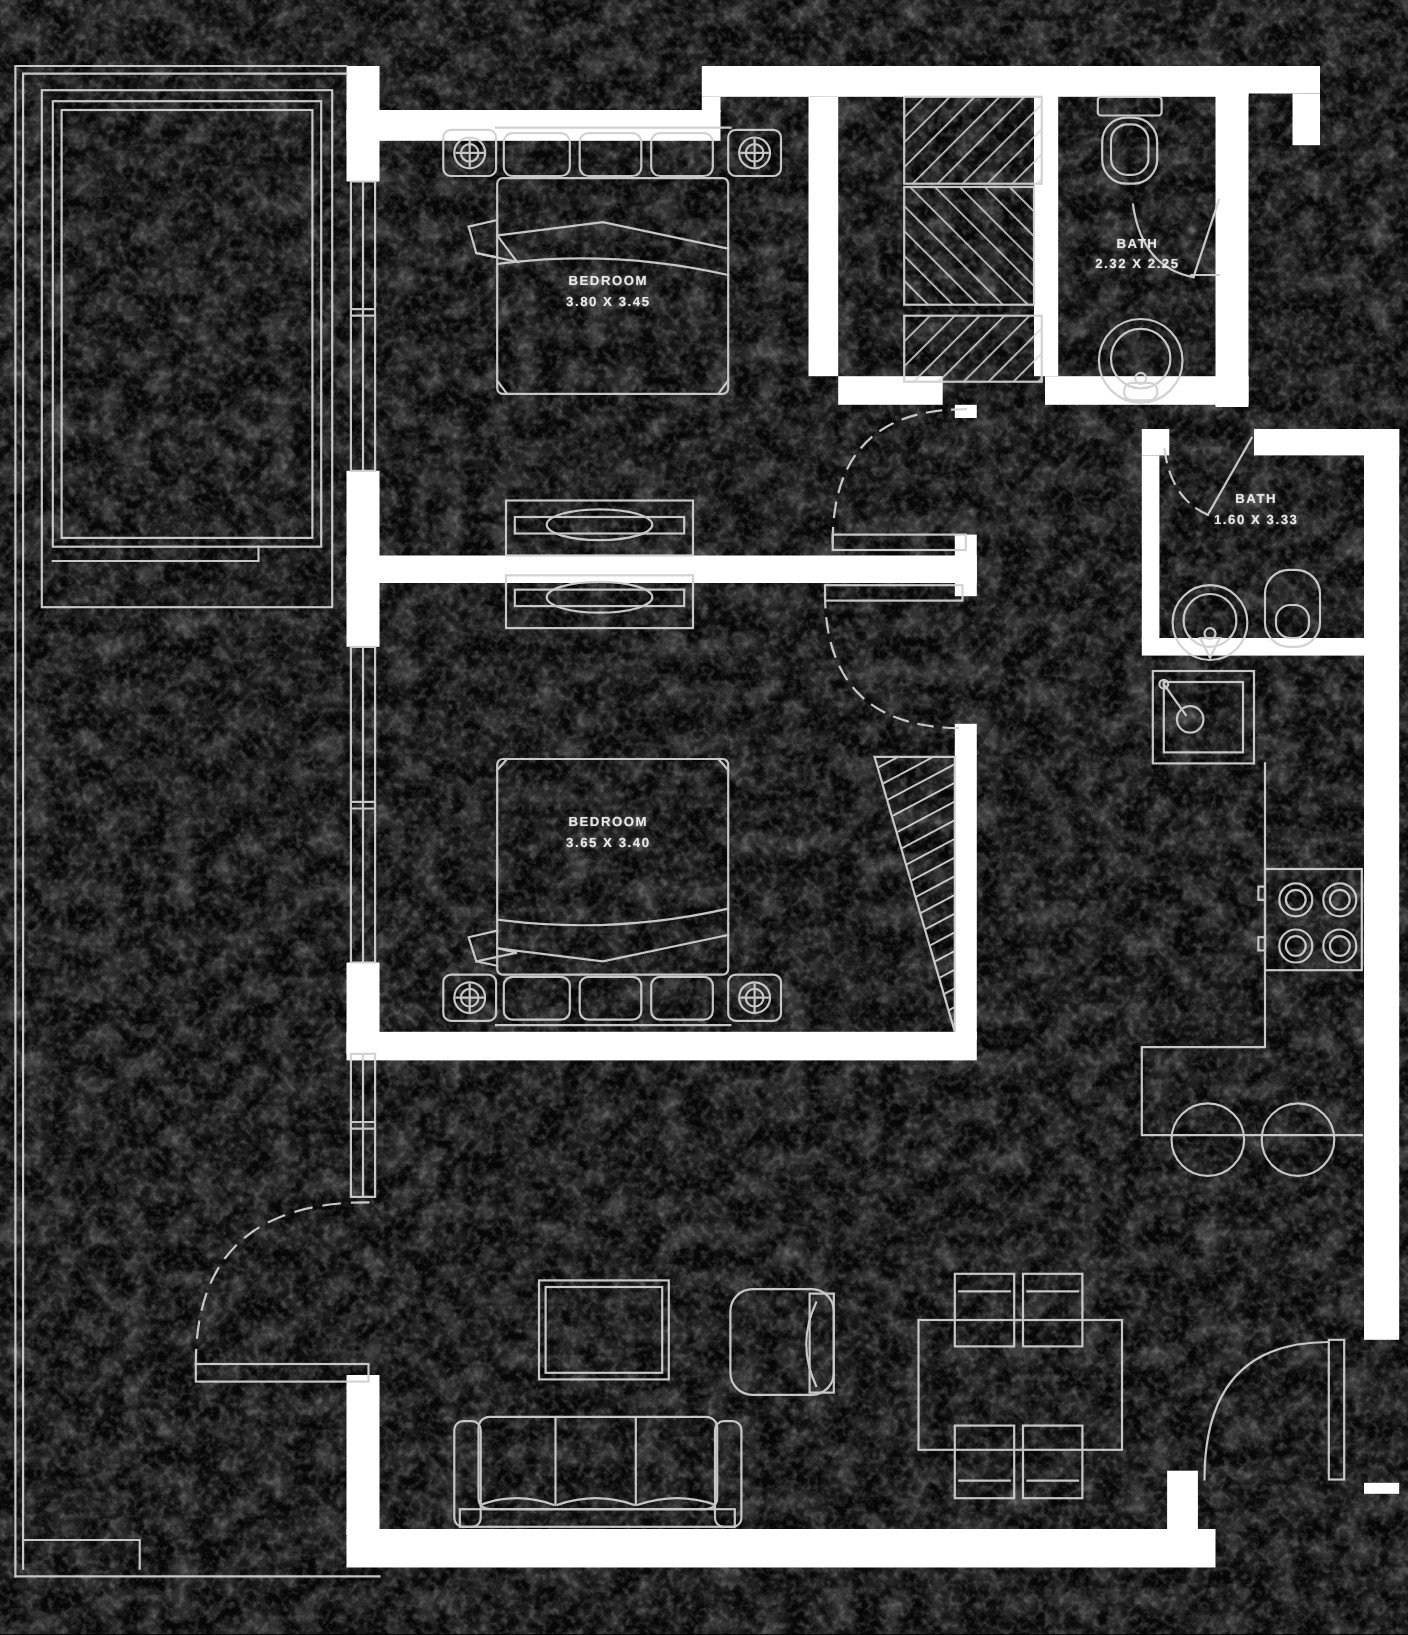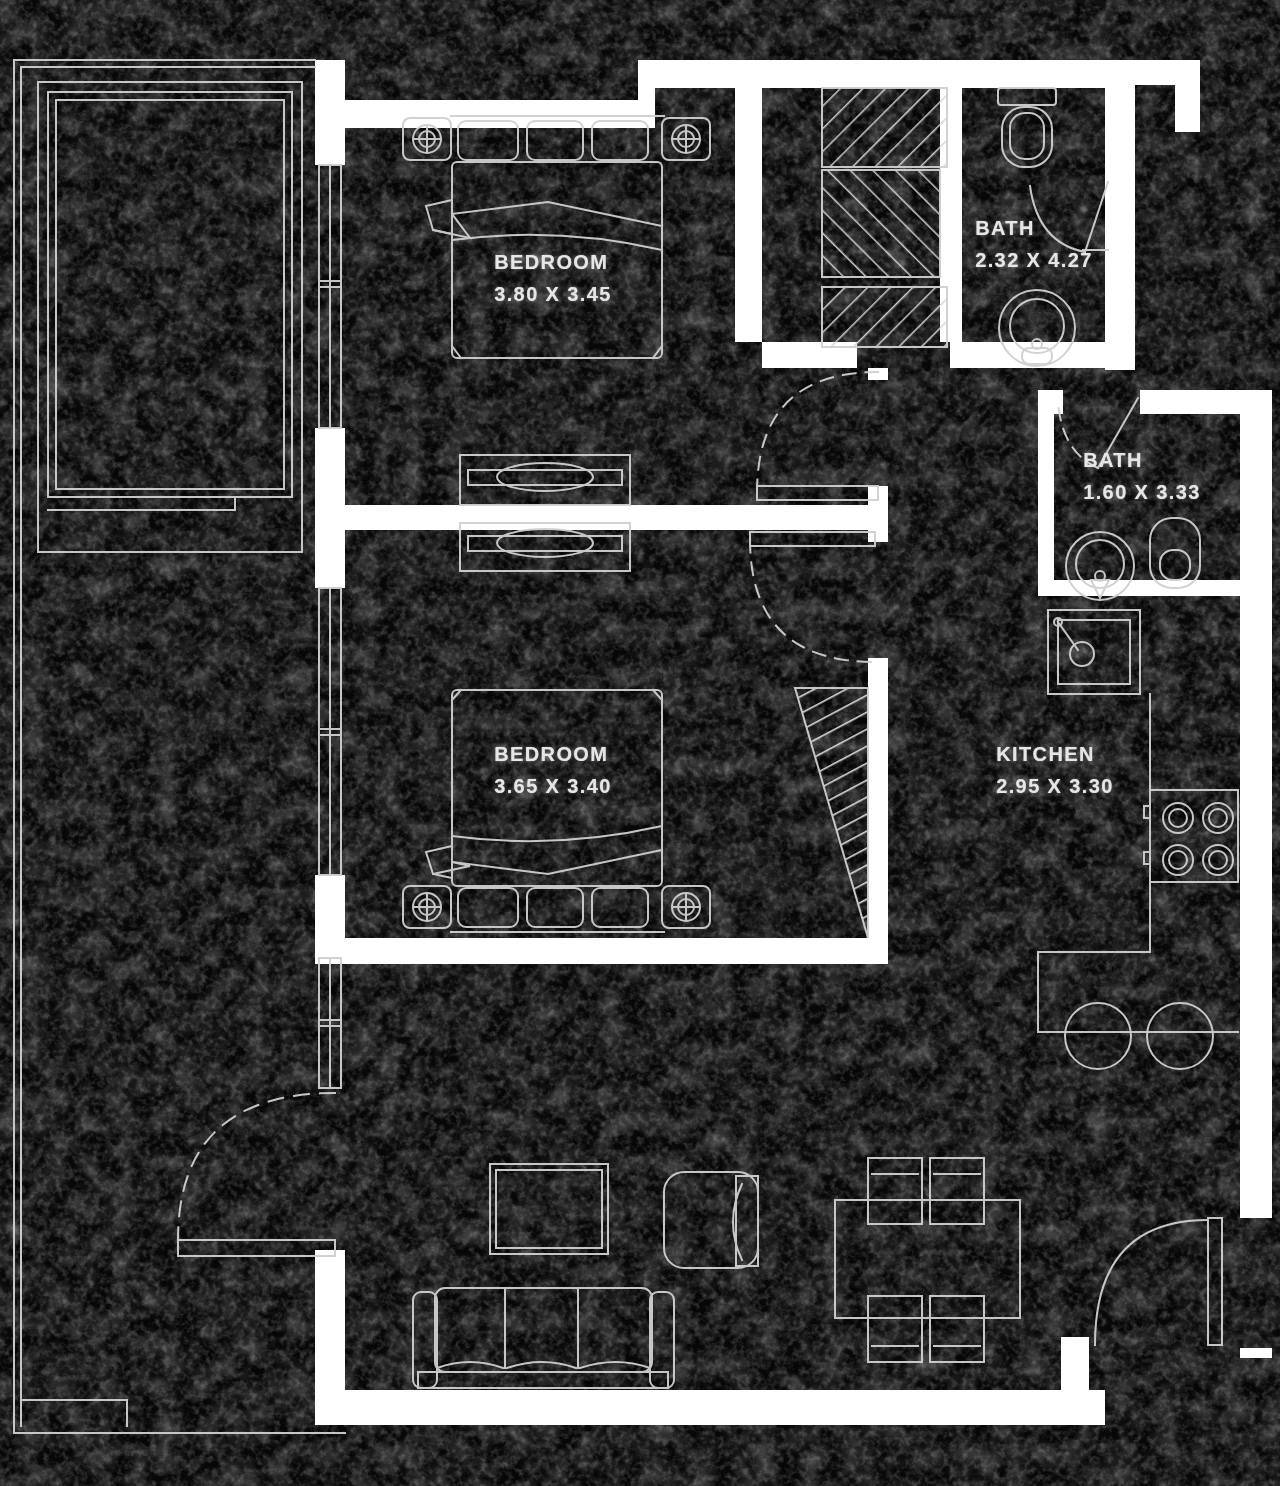--- a/index.html
+++ b/index.html
@@ -7,23 +7,23 @@
     position:relative;
     width:1280px;height:1486px;
     background:#060606;
     overflow:hidden;
     font-family:"Liberation Sans", sans-serif;
   }
   #plan-svg{position:absolute;left:0;top:0;}
   .room-label{
     position:absolute;
     transform:translateX(-50%);
-    text-align:left;
+    text-align:center;
     color:#e6e6e6;
-    font-size:20px;
+    font-size:12px;
     font-weight:600;
     letter-spacing:1.4px;
     line-height:1.62;
     white-space:nowrap;
     text-shadow:0 0 6px rgba(255,255,255,.30), 0 0 1px rgba(255,255,255,.55);
     user-select:none;
   }
   .room-label .dims{font-weight:600;}
 </style>
 </head>
@@ -300,28 +300,24 @@
     </g>
   </g>
 </svg>
 
   <div class="room-label" style="left:553px;top:246px">
     <div>BEDROOM</div>
     <div class="dims">3.80 X 3.45</div>
   </div>
   <div class="room-label" style="left:1034px;top:212px">
     <div>BATH</div>
-    <div class="dims">2.32 X 4.27</div>
+    <div class="dims">2.32 X 2.25</div>
   </div>
   <div class="room-label" style="left:1142px;top:444px">
     <div>BATH</div>
     <div class="dims">1.60 X 3.33</div>
   </div>
   <div class="room-label" style="left:553px;top:738px">
     <div>BEDROOM</div>
     <div class="dims">3.65 X 3.40</div>
   </div>
-  <div class="room-label" style="left:1055px;top:738px">
-    <div>KITCHEN</div>
-    <div class="dims">2.95 X 3.30</div>
-  </div>
 
 </div>
 
 </body></html>

